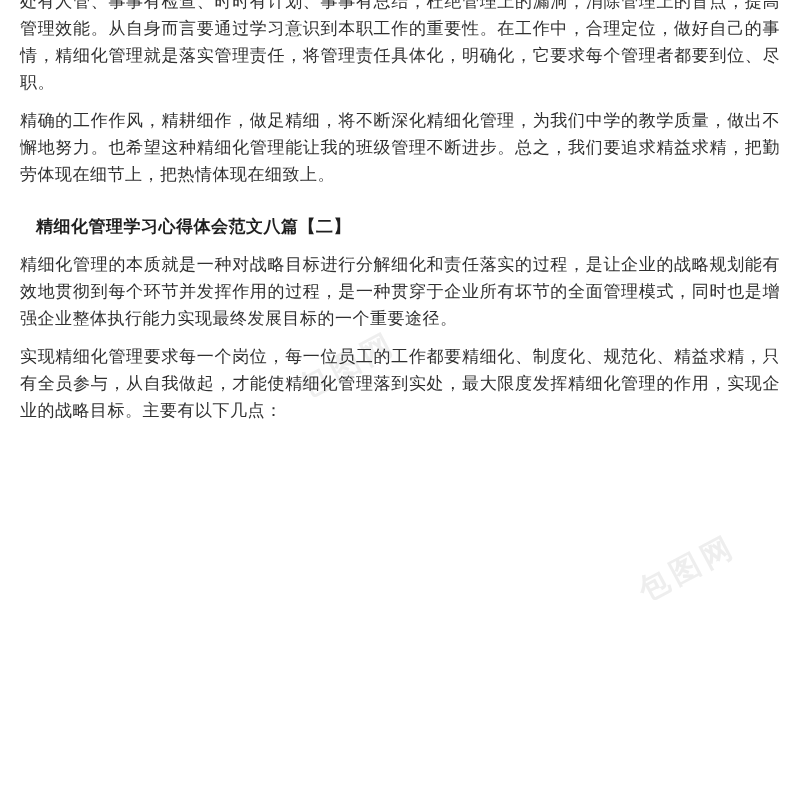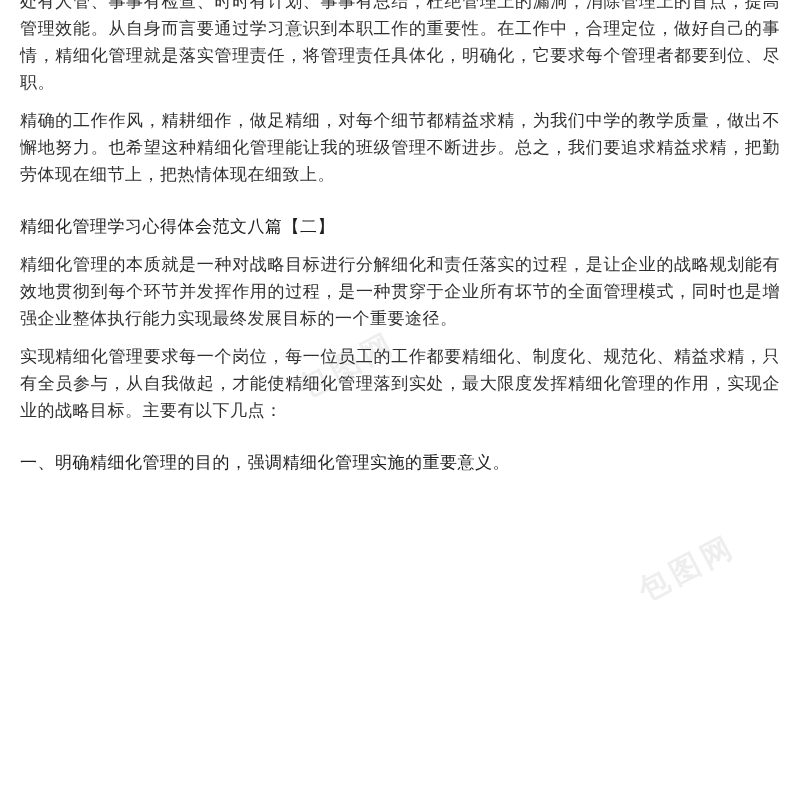--- a/index.html
+++ b/index.html
@@ -46,34 +46,33 @@
     color: #303030;
     font-size: 17px;
     line-height: 27px;
     font-weight: 500;
     letter-spacing: 0.5px;
   }
   .block {
     margin: 0 0 11px 0;
   }
   .block.heading {
-    font-weight: 400;
+    font-weight: 700;
     color: #1f1f1f;
-    margin: 25px 0 11px 0;
+    margin: 25px 0 11px 16px;
   }
 </style>
 </head>
 <body>
 
 <div class="page">
   <div class="watermark-layer" id="wm-layer">
       <div class="watermark" style="left: 295px; top: 345px; color: rgb(196, 196, 196);">包图网</div>
       <div class="watermark" style="left: 635px; top: 548px; color: rgb(196, 196, 196);">包图网</div>
     </div>
   <div class="content" id="doc-content">
       <div class="block body">处有人管、事事有检查、时时有计划、事事有总结，杜绝管理上的漏洞，消除管理上的盲点，提高管理效能。从自身而言要通过学习意识到本职工作的重要性。在工作中，合理定位，做好自己的事情，精细化管理就是落实管理责任，将管理责任具体化，明确化，它要求每个管理者都要到位、尽职。</div>
-      <div class="block body">精确的工作作风，精耕细作，做足精细，对每个细节都精益求精，为我们中学的教学质量，做出不懈地努力。也希望这种精细化管理能让我的班级管理不断进步。总之，我们要追求精益求精，把勤劳体现在细节上，把热情体现在细致上。</div>
+      <div class="block body">精确的工作作风，精耕细作，做足精细，将不断深化精细化管理，为我们中学的教学质量，做出不懈地努力。也希望这种精细化管理能让我的班级管理不断进步。总之，我们要追求精益求精，把勤劳体现在细节上，把热情体现在细致上。</div>
       <div class="block heading">精细化管理学习心得体会范文八篇【二】</div>
       <div class="block body">精细化管理的本质就是一种对战略目标进行分解细化和责任落实的过程，是让企业的战略规划能有效地贯彻到每个环节并发挥作用的过程，是一种贯穿于企业所有坏节的全面管理模式，同时也是增强企业整体执行能力实现最终发展目标的一个重要途径。</div>
       <div class="block body">实现精细化管理要求每一个岗位，每一位员工的工作都要精细化、制度化、规范化、精益求精，只有全员参与，从自我做起，才能使精细化管理落到实处，最大限度发挥精细化管理的作用，实现企业的战略目标。主要有以下几点：</div>
-      <div class="block heading">一、明确精细化管理的目的，强调精细化管理实施的重要意义。</div>
     </div>
 </div>
 
 </body></html>

